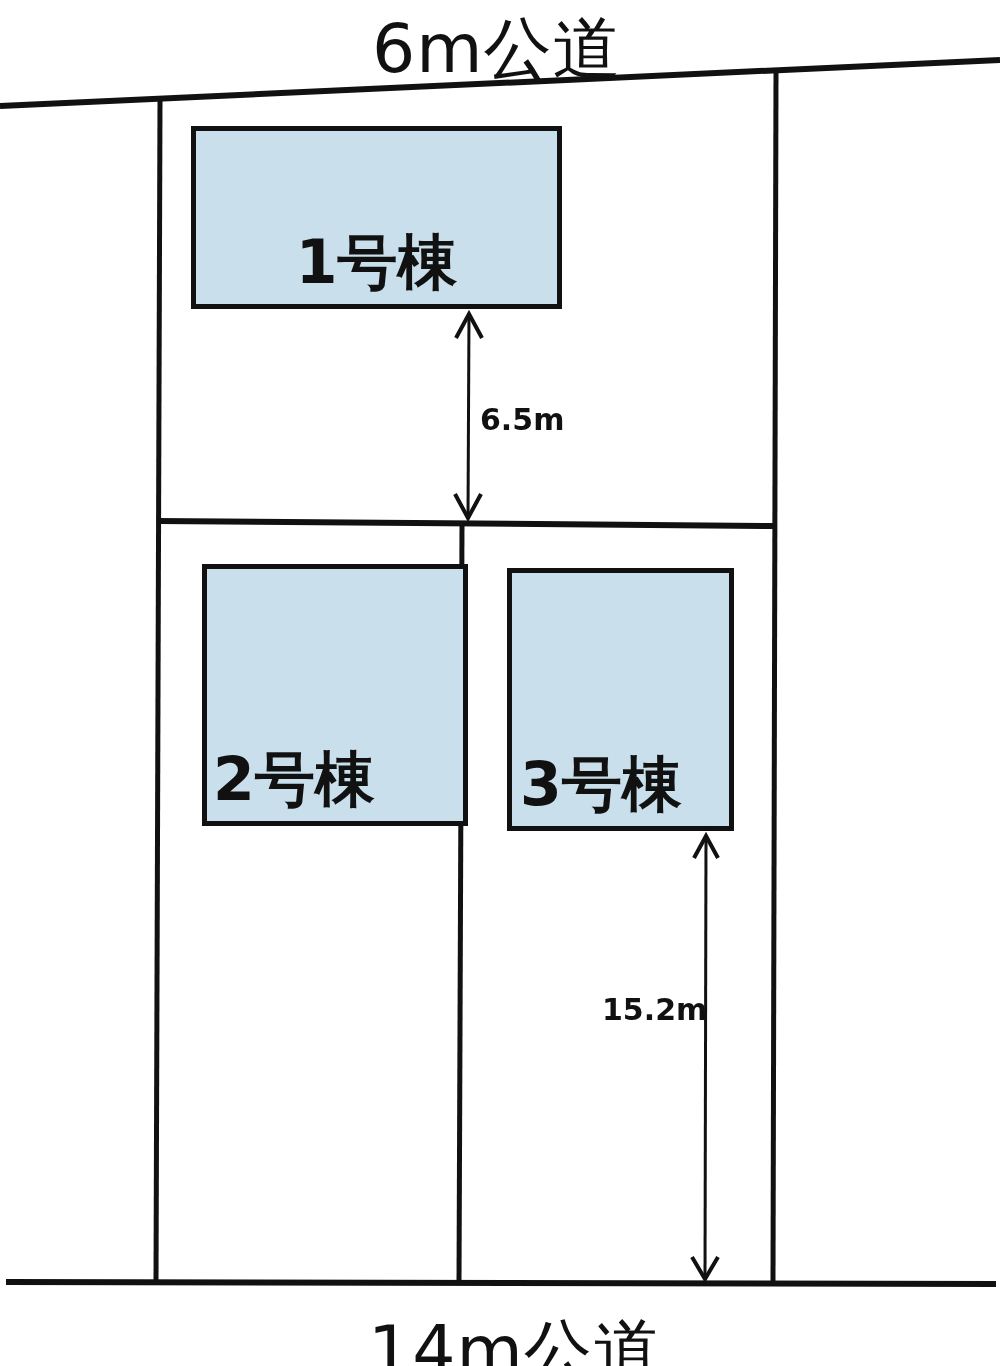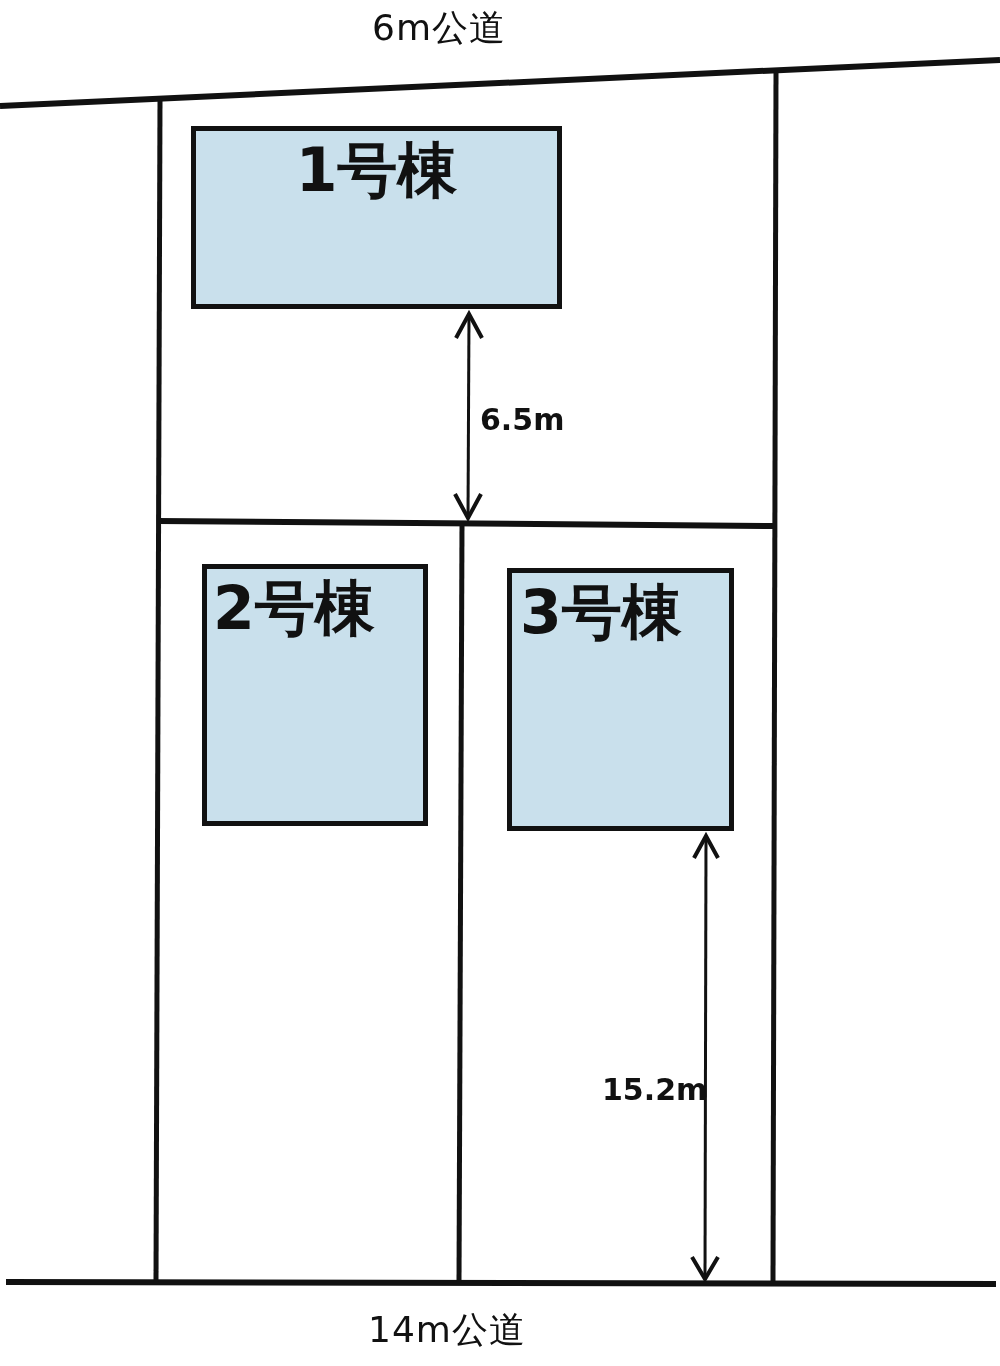--- a/index.html
+++ b/index.html
@@ -1,21 +1,21 @@
 <!DOCTYPE html>
 <html><head>
 <meta charset="utf-8">
 <style>
   html, body { margin:0; padding:0; background:#ffffff; }
   body { width:1000px; height:1366px; position:relative; overflow:hidden;
          font-family:"DejaVu Sans", sans-serif; color:#111; }
   svg.plan { position:absolute; left:0; top:0; }
-  .road-label { position:absolute; font-family:"DejaVu Sans", sans-serif; font-size:36px; color:#111; white-space:nowrap; letter-spacing:1px;text-align:right; }
+  .road-label { position:absolute; font-family:"DejaVu Sans", sans-serif; font-size:68px; color:#111; white-space:nowrap; letter-spacing:1px;text-align:right; }
   .bldg { position:absolute; background:#c9e0ec; border:5px solid #111; box-sizing:border-box;
-          display:flex; align-items:flex-start; justify-content:center; font-size:60px; font-weight:bold; color:#111; }
+          display:flex; align-items:flex-end; justify-content:center; font-size:60px; font-weight:bold; color:#111; }
   .dim-label { position:absolute; font-size:30px; color:#111;font-weight:bold; }
 </style>
 </head>
 <body>
 
 <svg class="plan" width="1000" height="1366" viewBox="0 0 1000 1366">
 
   <line x1="0" y1="106" x2="1000" y2="60" stroke="#111" stroke-width="6"></line>
 
   <line x1="6" y1="1282" x2="996" y2="1284" stroke="#111" stroke-width="6"></line>
@@ -40,21 +40,21 @@
     <polyline points="692,1257 705,1279 718,1257" fill="none" stroke="#111" stroke-width="4"></polyline>
   </g>
 </svg>
 
 <div class="road-label" style="left:372px; top:4px;">6m公道</div>
 <div class="road-label" style="left:368px; top:1306px;">14m公道</div>
 
 <div class="bldg" style="left:191px; top:126px; width:371px; height:183px;">
   <span>1号棟</span>
 </div>
-<div class="bldg" style="left:202px; top:564px; width:226px; height:262px; justify-content:flex-start; padding-left:6px;">
+<div class="bldg" style="left:202px; top:564px; width:266px; height:262px; justify-content:flex-start; padding-left:6px;">
   <span>2号棟</span>
 </div>
 <div class="bldg" style="left:507px; top:568px; width:227px; height:263px; justify-content:flex-start; padding-left:8px;">
   <span style="white-space:nowrap;">3号棟</span>
 </div>
 
 <div class="dim-label" style="left:480px; top:402px;">6.5m</div>
-<div class="dim-label" style="left:602px; top:1072px;">15.2m</div>
+<div class="dim-label" style="left:602px; top:992px;">15.2m</div>
 
 </body></html>

